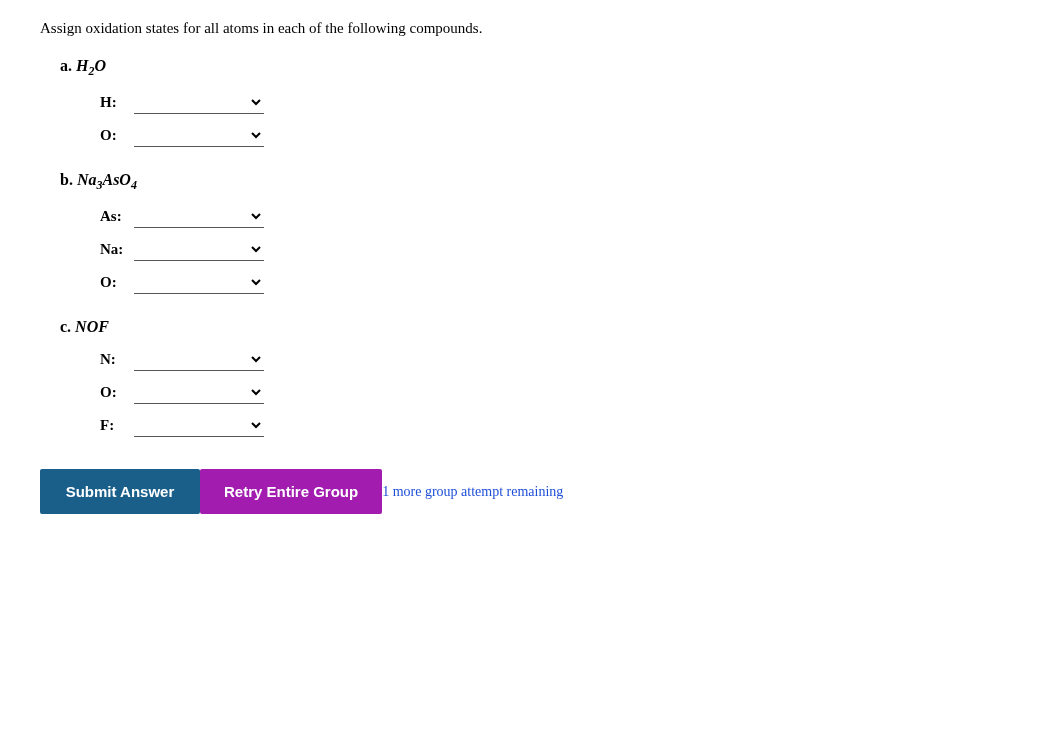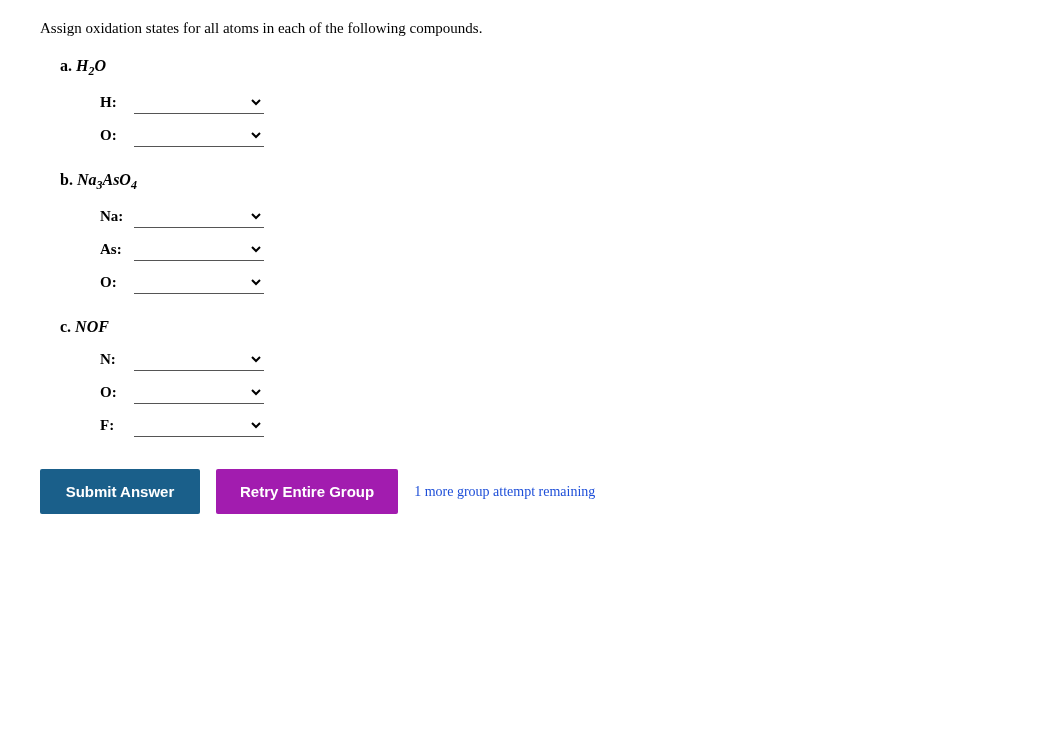--- a/index.html
+++ b/index.html
@@ -64,21 +64,20 @@
       padding: 2px 4px;
       width: 130px;
       cursor: pointer;
       appearance: auto;
       -webkit-appearance: auto;
     }
 
     .action-bar {
       display: flex;
       align-items: center;
-      gap: 16px;
       margin-top: 32px;
     }
 
     .btn-submit {
       background-color: #1a5f8a;
       color: #ffffff;
       border: none;
       padding: 14px 24px;
       font-size: 15px;
       font-weight: bold;
@@ -145,48 +144,48 @@
     </select>
   </div>
 </div>
 
 <div class="compound-section">
   <div class="compound-label">
     <span>b. </span>
     <span class="formula">Na<sub>3</sub>AsO<sub>4</sub></span>
   </div>
   <div class="field-group">
+    <span class="field-label">As:</span>
+    <select class="dropdown-select">
+      <option value=""></option>
+      <option value="-4">-4</option>
+      <option value="-3">-3</option>
+      <option value="-2">-2</option>
+      <option value="-1">-1</option>
+      <option value="0">0</option>
+      <option value="+1">+1</option>
+      <option value="+2">+2</option>
+      <option value="+3">+3</option>
+      <option value="+4">+4</option>
+      <option value="+5">+5</option>
+    </select>
+  </div>
+  <div class="field-group">
     <span class="field-label">Na:</span>
     <select class="dropdown-select">
       <option value=""></option>
       <option value="-4">-4</option>
       <option value="-3">-3</option>
       <option value="-2">-2</option>
       <option value="-1">-1</option>
       <option value="0">0</option>
       <option value="+1">+1</option>
       <option value="+2">+2</option>
       <option value="+3">+3</option>
       <option value="+4">+4</option>
-    </select>
-  </div>
-  <div class="field-group">
-    <span class="field-label">As:</span>
-    <select class="dropdown-select">
-      <option value=""></option>
-      <option value="-4">-4</option>
-      <option value="-3">-3</option>
-      <option value="-2">-2</option>
-      <option value="-1">-1</option>
-      <option value="0">0</option>
-      <option value="+1">+1</option>
-      <option value="+2">+2</option>
-      <option value="+3">+3</option>
-      <option value="+4">+4</option>
-      <option value="+5">+5</option>
     </select>
   </div>
   <div class="field-group">
     <span class="field-label">O:</span>
     <select class="dropdown-select">
       <option value=""></option>
       <option value="-4">-4</option>
       <option value="-3">-3</option>
       <option value="-2">-2</option>
       <option value="-1">-1</option>

